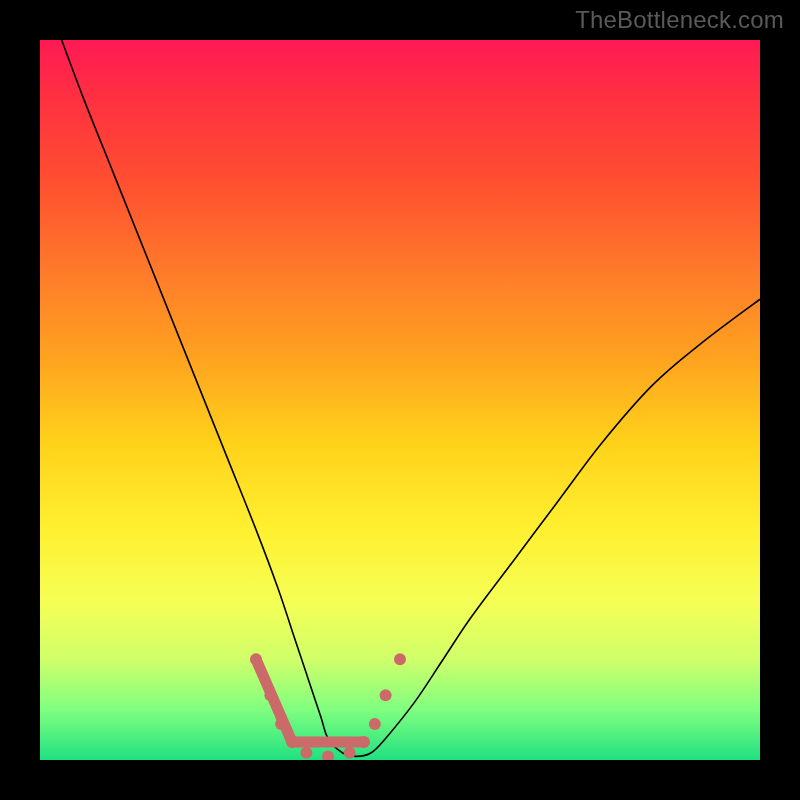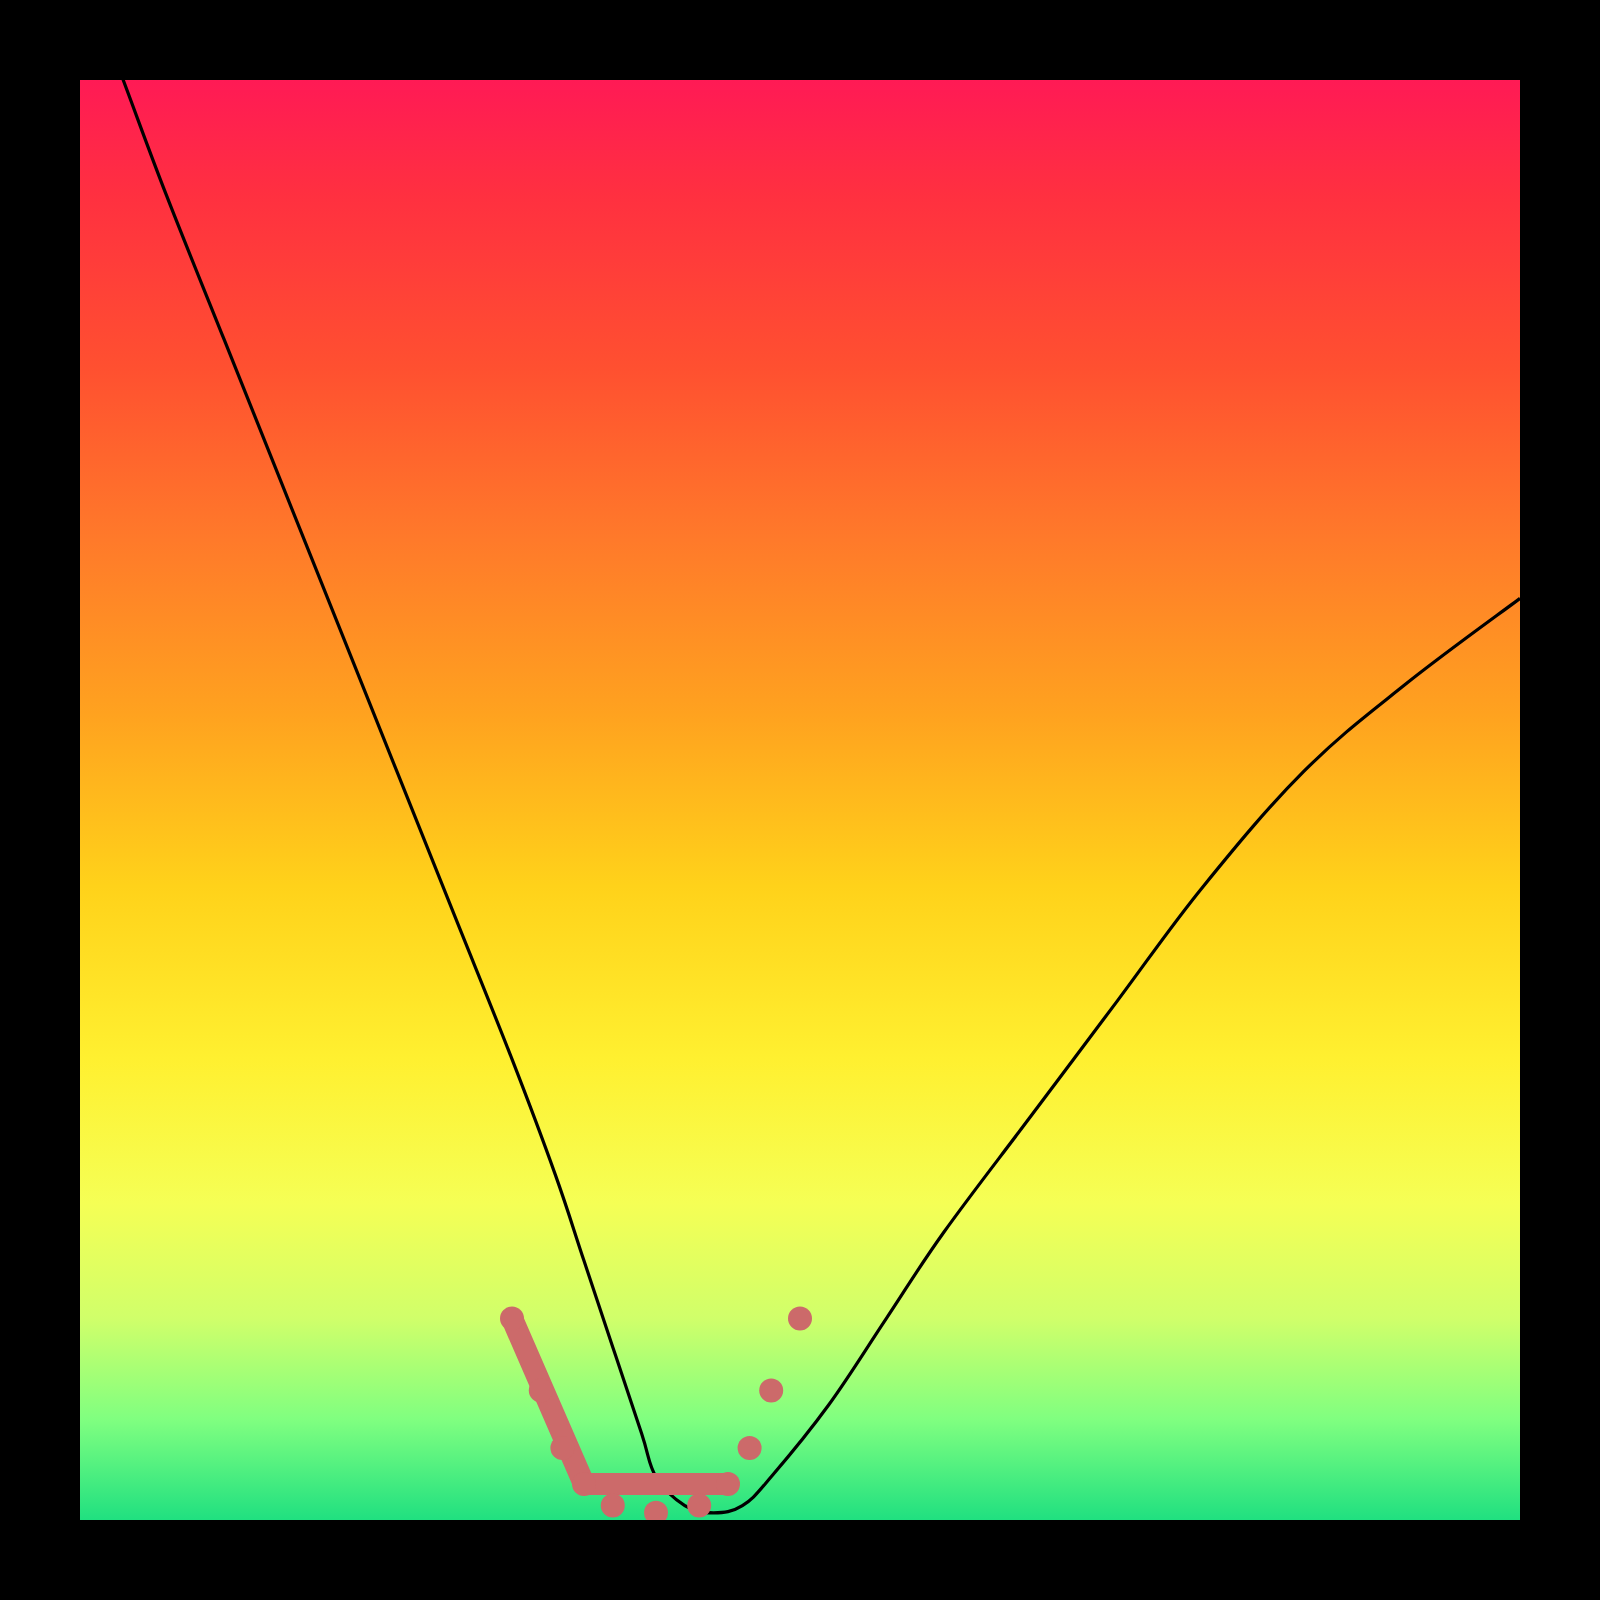--- a/index.html
+++ b/index.html
@@ -59,20 +59,21 @@
     stroke: #cc6a6a;
     stroke-width: 11;
     stroke-linecap: round;
     fill: none;
   }
 </style>
 </head>
 <body>
 
 <div class="container">
+  <div class="watermark">TheBottleneck.com</div>
   <div class="plot-area">
     <svg class="curve" viewBox="0 0 720 720">
       <path class="curve-path" d="M 0.00 -57.60 C 3.89 -47.23, 13.82 -20.74, 21.60 0.00 C 29.38 20.74, 34.13 34.27, 43.20 57.60 C 52.27 80.93, 61.63 103.68, 72.00 129.60 C 82.37 155.52, 90.43 175.68, 100.80 201.60 C 111.17 227.52, 119.23 247.68, 129.60 273.60 C 139.97 299.52, 148.03 319.68, 158.40 345.60 C 168.77 371.52, 176.83 391.68, 187.20 417.60 C 197.57 443.52, 206.93 466.27, 216.00 489.60 C 225.07 512.93, 231.12 529.06, 237.60 547.20 C 244.08 565.34, 246.82 574.85, 252.00 590.40 C 257.18 605.95, 261.22 618.05, 266.40 633.60 C 271.58 649.15, 276.91 665.14, 280.80 676.80 C 284.69 688.46, 284.11 691.92, 288.00 698.40 C 291.89 704.88, 297.22 709.56, 302.40 712.80 C 307.58 716.04, 311.62 716.40, 316.80 716.40 C 321.98 716.40, 326.02 716.04, 331.20 712.80 C 336.38 709.56, 337.82 707.47, 345.60 698.40 C 353.38 689.33, 364.03 676.66, 374.40 662.40 C 384.77 648.14, 392.83 634.75, 403.20 619.20 C 413.57 603.65, 419.04 594.14, 432.00 576.00 C 444.96 557.86, 459.65 539.14, 475.20 518.40 C 490.75 497.66, 502.85 481.54, 518.40 460.80 C 533.95 440.06, 544.75 423.94, 561.60 403.20 C 578.45 382.46, 593.86 363.74, 612.00 345.60 C 630.14 327.46, 642.96 317.95, 662.40 302.40 C 681.84 286.85, 709.63 266.98, 720.00 259.20"></path>
       <g>
           <line x1="216.00" y1="619.20" x2="252.00" y2="702.00" class="marker-seg"></line>
           <line x1="252.00" y1="702.00" x2="324.00" y2="702.00" class="marker-seg"></line>
           <circle cx="216.00" cy="619.20" r="6" class="marker"></circle>
           <circle cx="230.40" cy="655.20" r="6" class="marker"></circle>
           <circle cx="241.20" cy="684.00" r="6" class="marker"></circle>
           <circle cx="252.00" cy="702.00" r="6" class="marker"></circle>

